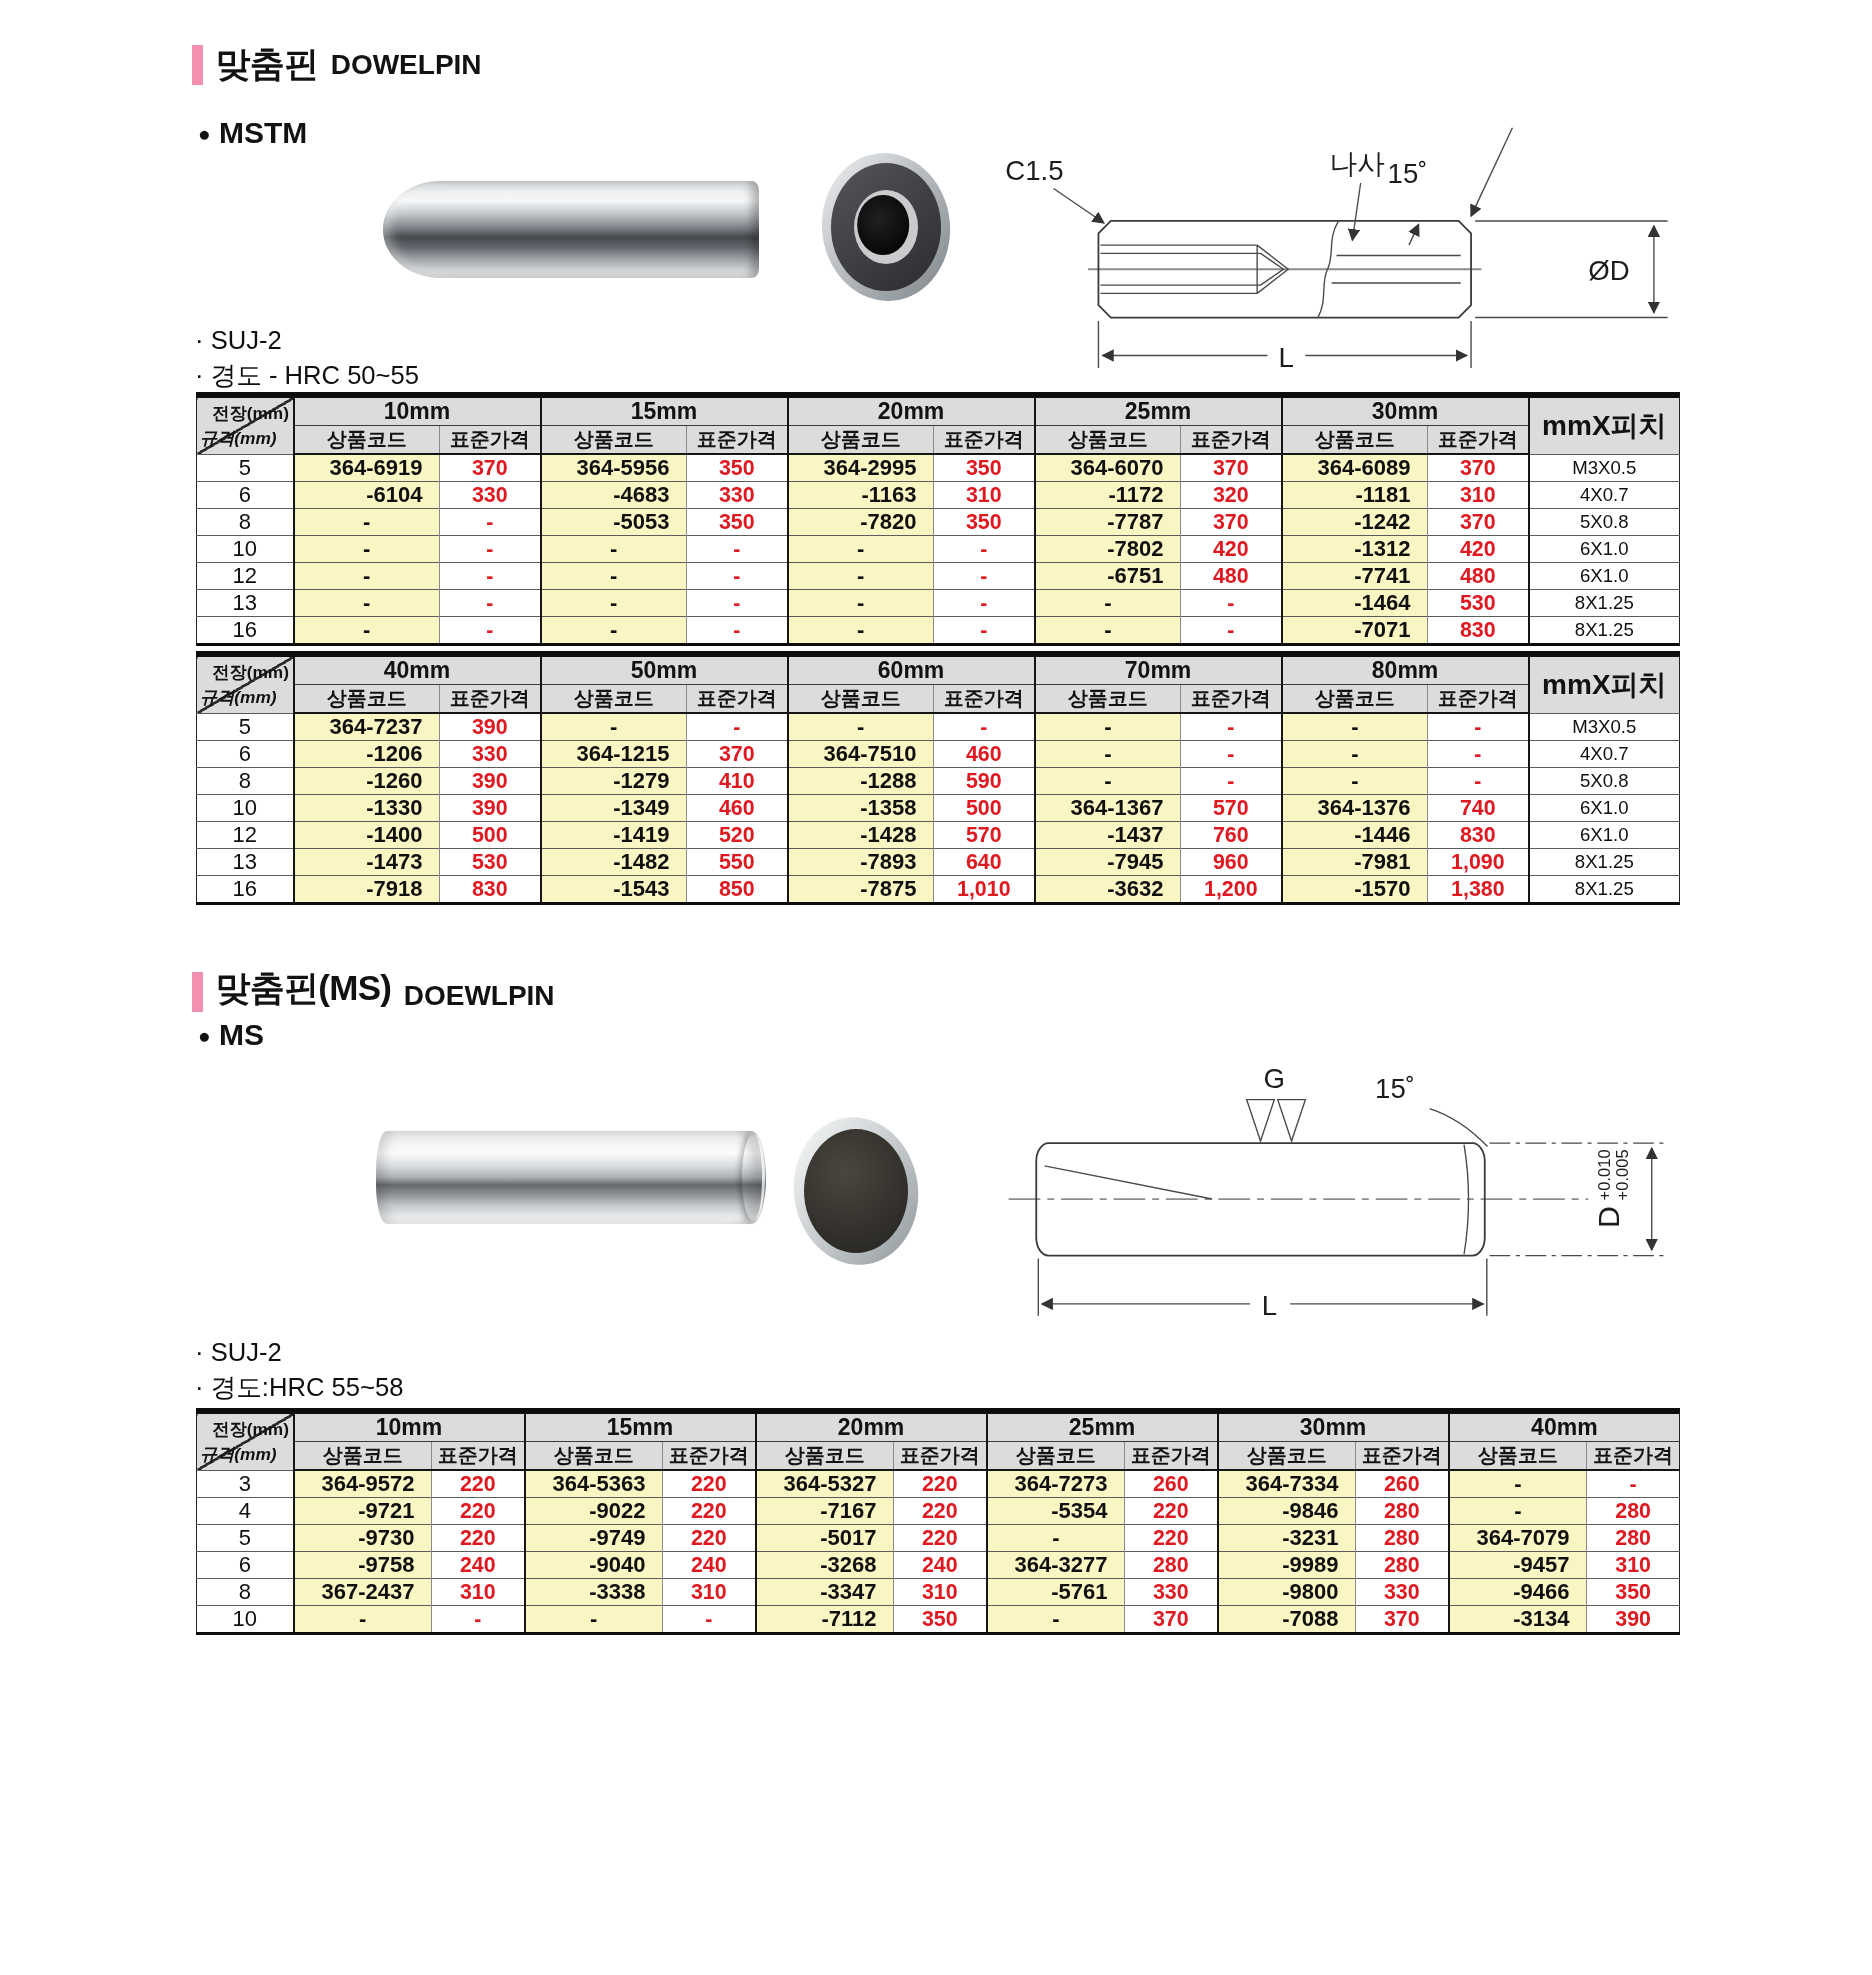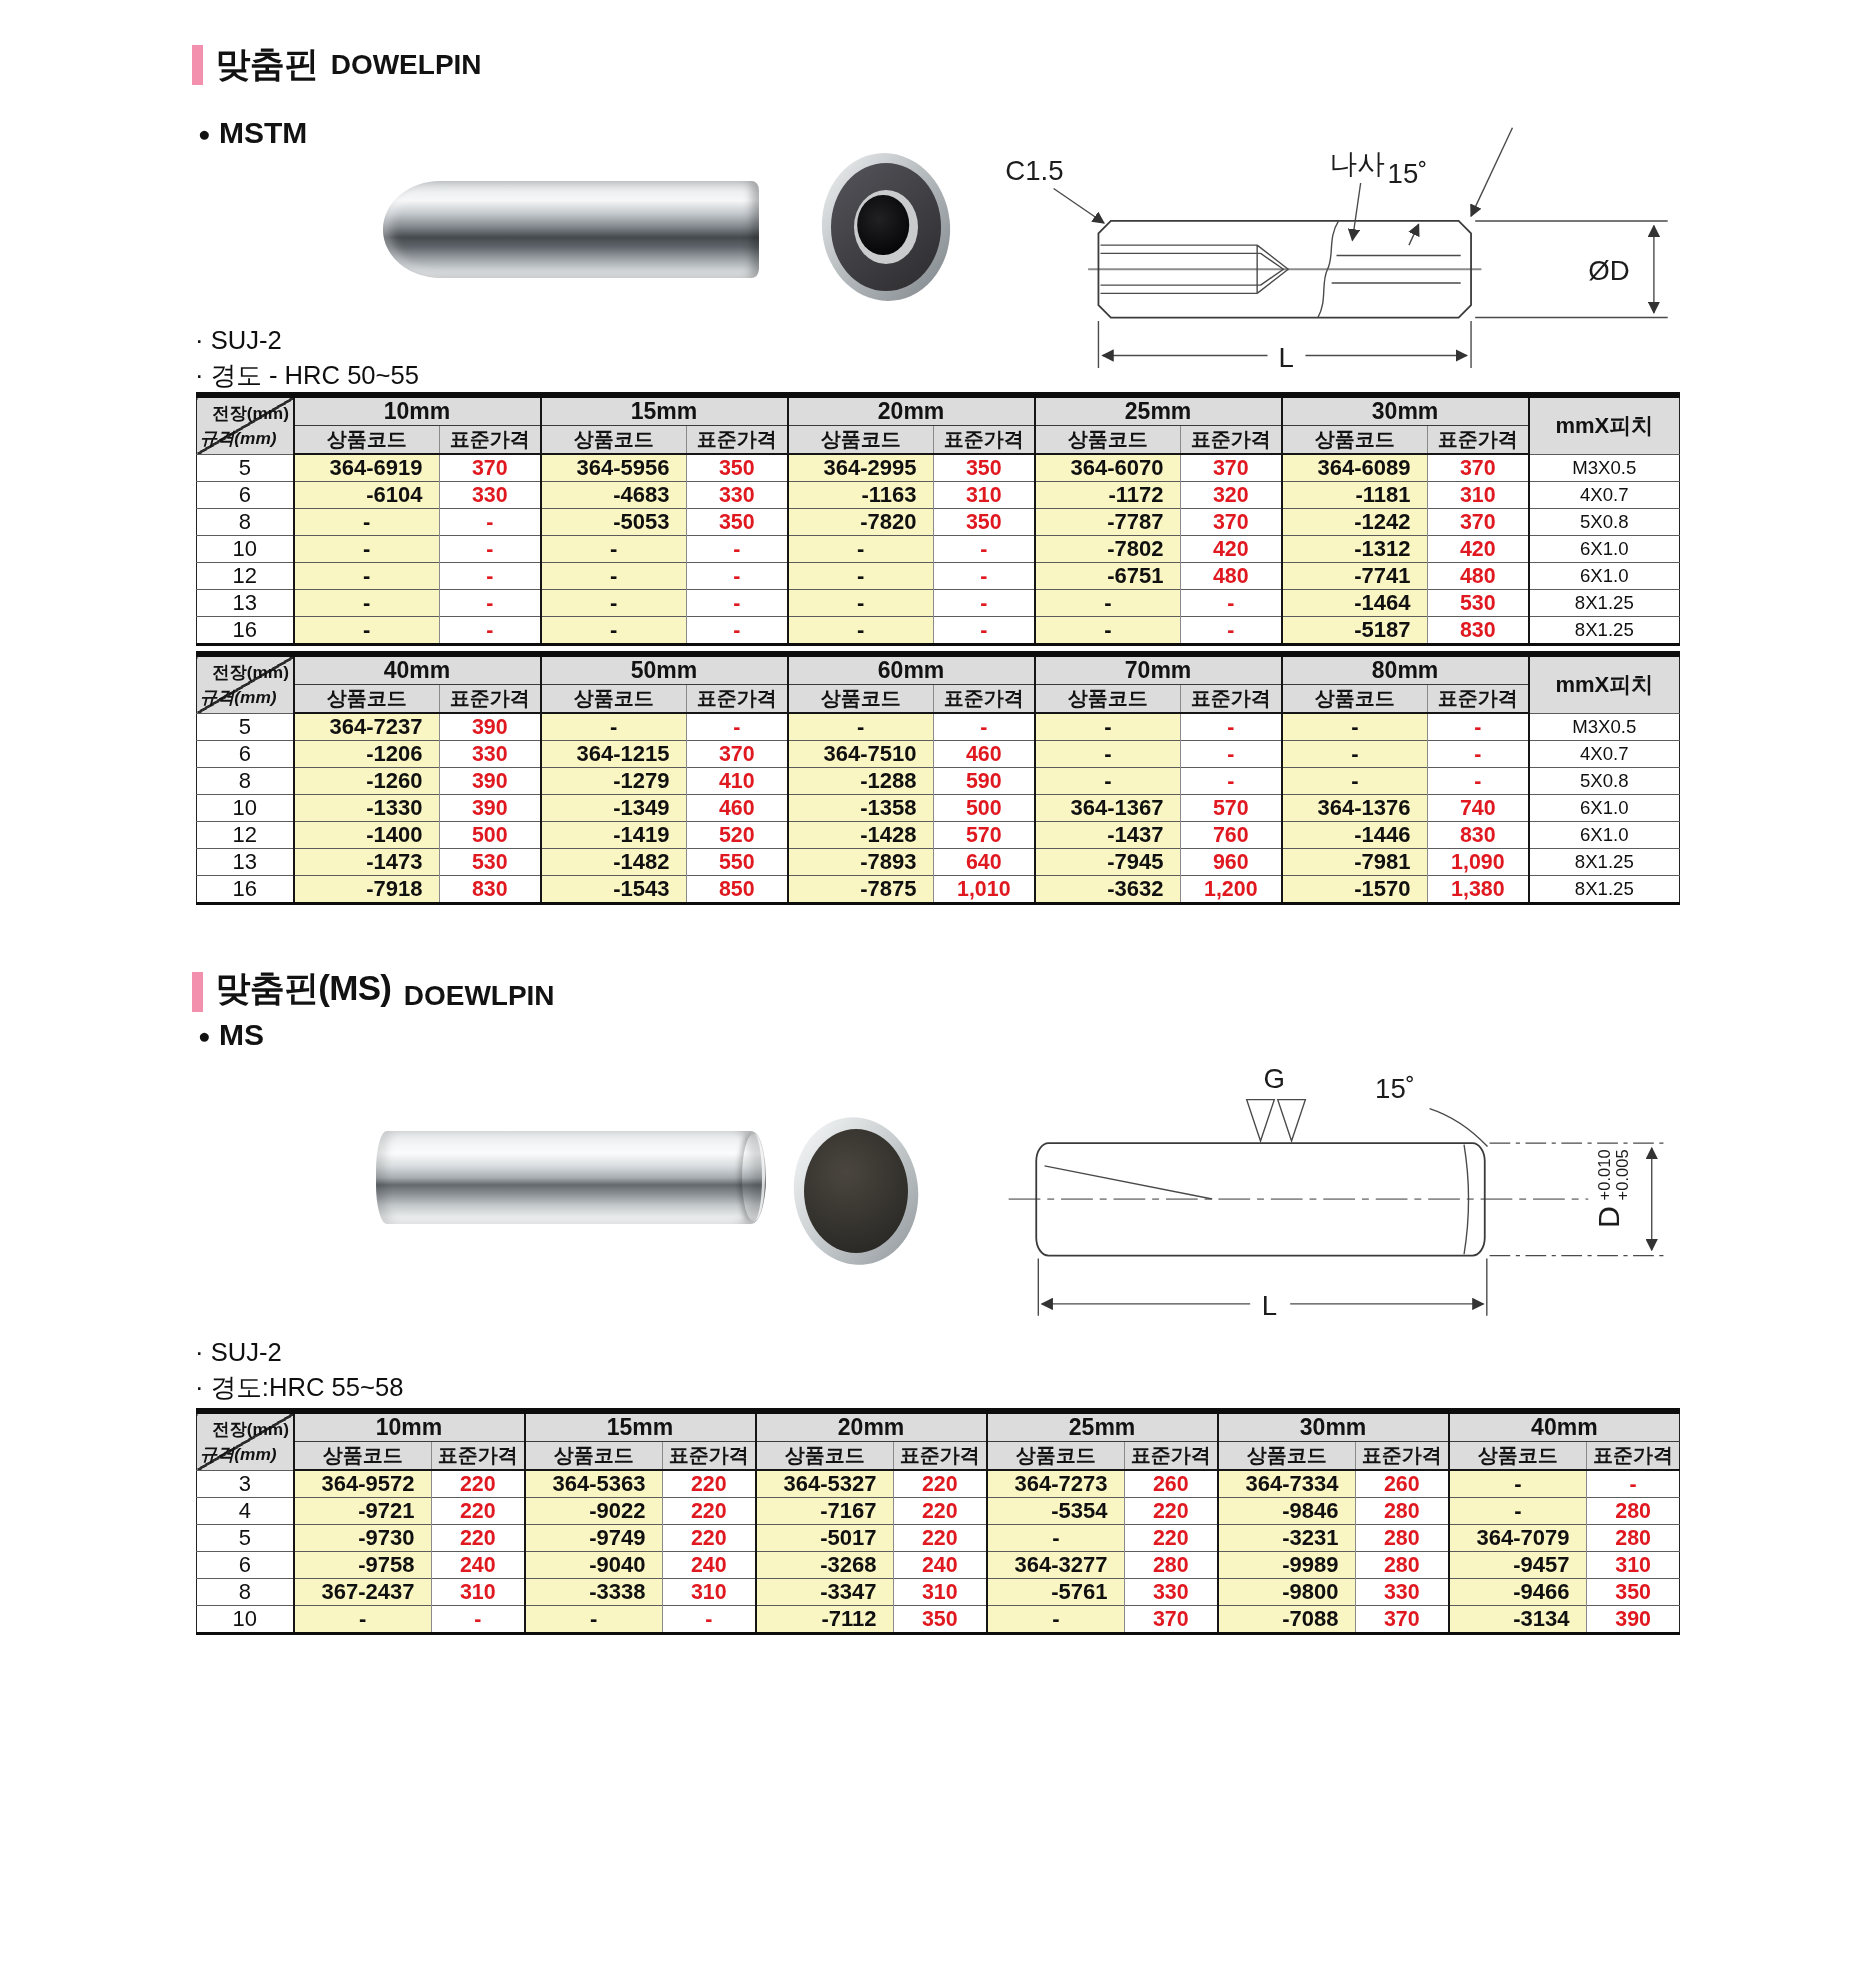--- a/index.html
+++ b/index.html
@@ -46,21 +46,21 @@
   
   table.price-table{position:absolute;border-collapse:collapse;table-layout:fixed;
     border-top:6.2px solid #0d0d0d;border-bottom:3.5px solid #0d0d0d;
     border-left:1.4px solid #222;border-right:1.4px solid #222;background:#fff;}
   .price-table th,.price-table td{overflow:hidden;white-space:nowrap;vertical-align:middle;}
   .price-table th{background:#dcdcdc;font-weight:700;text-align:center;}
   .price-table .len{height:27px;font-size:23px;border-left:2.1px solid #151515;border-bottom:1.4px solid #3a3a3a;}
   .price-table .sub{height:27px;font-size:20px;border-bottom:2.8px solid #151515;}
   .price-table .subc{border-left:2.1px solid #151515;}
   .price-table .subp{border-left:1.4px solid #8a8a8a;}
-  .price-table .pitch-h{font-size:22px;border-left:2.1px solid #151515;}
+  .price-table .pitch-h{font-size:28px;border-left:2.1px solid #151515;}
   .price-table .corner{position:relative;background-color:#dcdcdc;
     background-image:linear-gradient(to bottom right,transparent calc(50% - 1.4px),#2b2b2b calc(50% - 1.4px),#2b2b2b calc(50% + 1.4px),transparent calc(50% + 1.4px));}
   .price-table .c-top{position:absolute;top:2.8px;right:3.5px;font-size:17.3px;}
   .price-table .c-bot{position:absolute;left:2.8px;bottom:3.5px;font-size:17.3px;font-style:italic;}
   .price-table tbody td{height:24px;border-top:1.4px solid #5c5c5c;font-size:22px;font-weight:700;text-align:center;color:#101010;}
   .price-table td.size{font-weight:400;background:#fff;}
   .price-table td.code{background:#faf6c3;text-align:right;padding-right:16.6px;}
   .price-table td.code.dash{text-align:center;padding-right:0;}
   .price-table td.price{background:#fff;color:#e01920;border-left:1.4px solid #8a8a8a;font-size:21.4px;}
   .price-table td.code{border-left:2.1px solid #151515;}
@@ -261,21 +261,21 @@
         <tr>
           <td class="size">16</td>
           <td class="code dash">-</td>
           <td class="price dash">-</td>
           <td class="code dash">-</td>
           <td class="price dash">-</td>
           <td class="code dash">-</td>
           <td class="price dash">-</td>
           <td class="code dash">-</td>
           <td class="price dash">-</td>
-          <td class="code">-5187</td>
+          <td class="code">-7071</td>
           <td class="price">830</td>
           <td class="pitchv">8X1.25</td>
         </tr>
       </tbody>
     </table>
   <table class="price-table" style="left:196px;top:651px;width:1483px;">
       <colgroup>
         <col style="width:97px">
         <col style="width:146px">
         <col style="width:101px">

